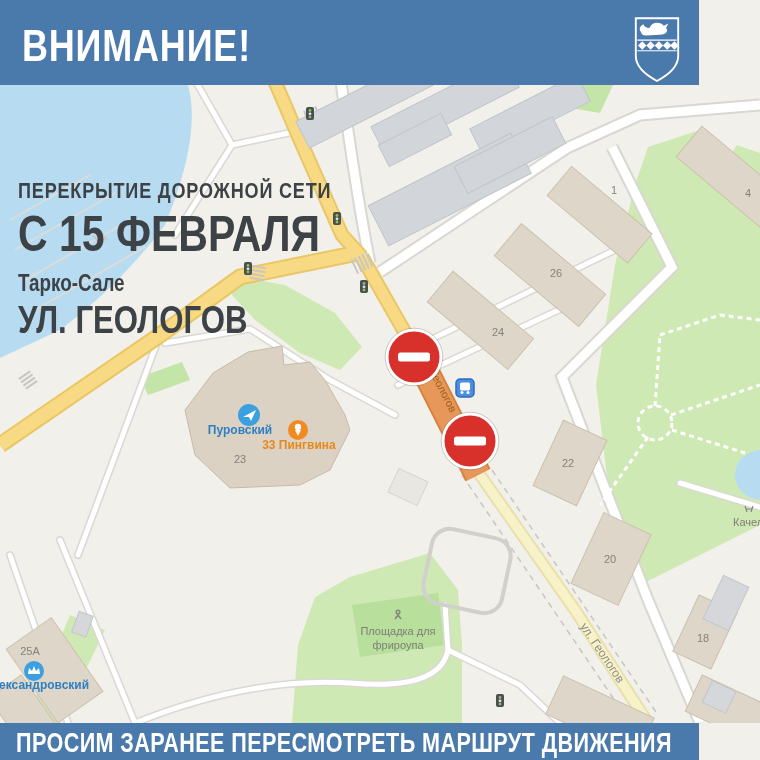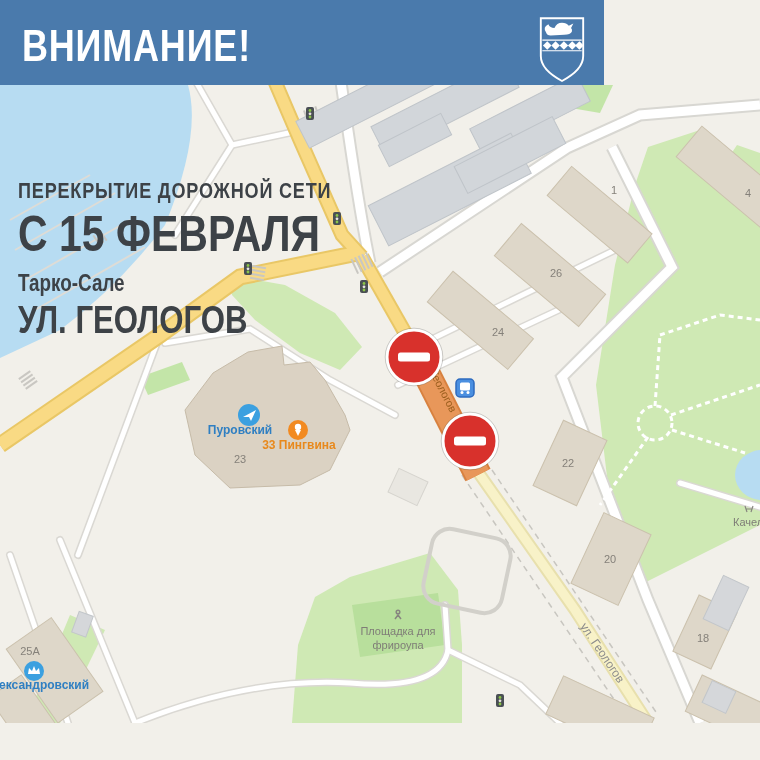--- a/index.html
+++ b/index.html
@@ -1,18 +1,18 @@
 <!DOCTYPE html>
 <html><head>
 <meta charset="utf-8">
 <style>
   html,body{margin:0;padding:0;background:#888;}
   .canvas{position:relative;width:760px;height:760px;overflow:hidden;
           font-family:"Liberation Sans",sans-serif;background:#f2f0ea;}
-  .banner{position:absolute;left:0;width:604px;background:#4a7aac;z-index:30;}
+  .banner{position:absolute;left:0;width:699px;background:#4a7aac;z-index:30;}
   .banner.top{top:0;height:85px;}
   .banner.bottom{top:723px;height:37px;}
   .banner-text{color:#ffffff;font-weight:bold;white-space:nowrap;
                transform:scaleX(0.8);transform-origin:0 50%;display:inline-block;}
   .top .banner-text{font-size:45px;margin:20px 0 0 22px;letter-spacing:1px;}
   .bottom .banner-text{font-size:27px;margin:5px 0 0 16px;letter-spacing:.5px;}
   .emblem{position:absolute;top:14px;right:14px;z-index:31;}
   .mapwrap{position:absolute;top:85px;left:0;width:760px;height:638px;}
   .overlay{position:absolute;left:18px;top:138px;z-index:20;color:#3d4247;margin-top:40px;}
   .ov-line{white-space:nowrap;transform:scaleX(0.82);transform-origin:0 0;font-weight:bold;}
@@ -314,14 +314,17 @@
       <g fill="#ffffff">
         <rect x="13.5" y="37" width="8" height="8" transform="rotate(45 17.5 41)"></rect>
         <rect x="24.5" y="37" width="8" height="8" transform="rotate(45 28.5 41)"></rect>
         <rect x="35.5" y="37" width="8" height="8" transform="rotate(45 39.5 41)"></rect>
         <rect x="46.5" y="37" width="8" height="8" transform="rotate(45 50.5 41)"></rect>
         <rect x="56" y="37" width="8" height="8" transform="rotate(45 60 41)"></rect>
       </g>
     </svg>
   </div>
 
+  <div class="banner bottom">
+    <span class="banner-text">ПРОСИМ ЗАРАНЕЕ ПЕРЕСМОТРЕТЬ МАРШРУТ ДВИЖЕНИЯ</span>
+  </div>
 
 </div>
 
 </body></html>

